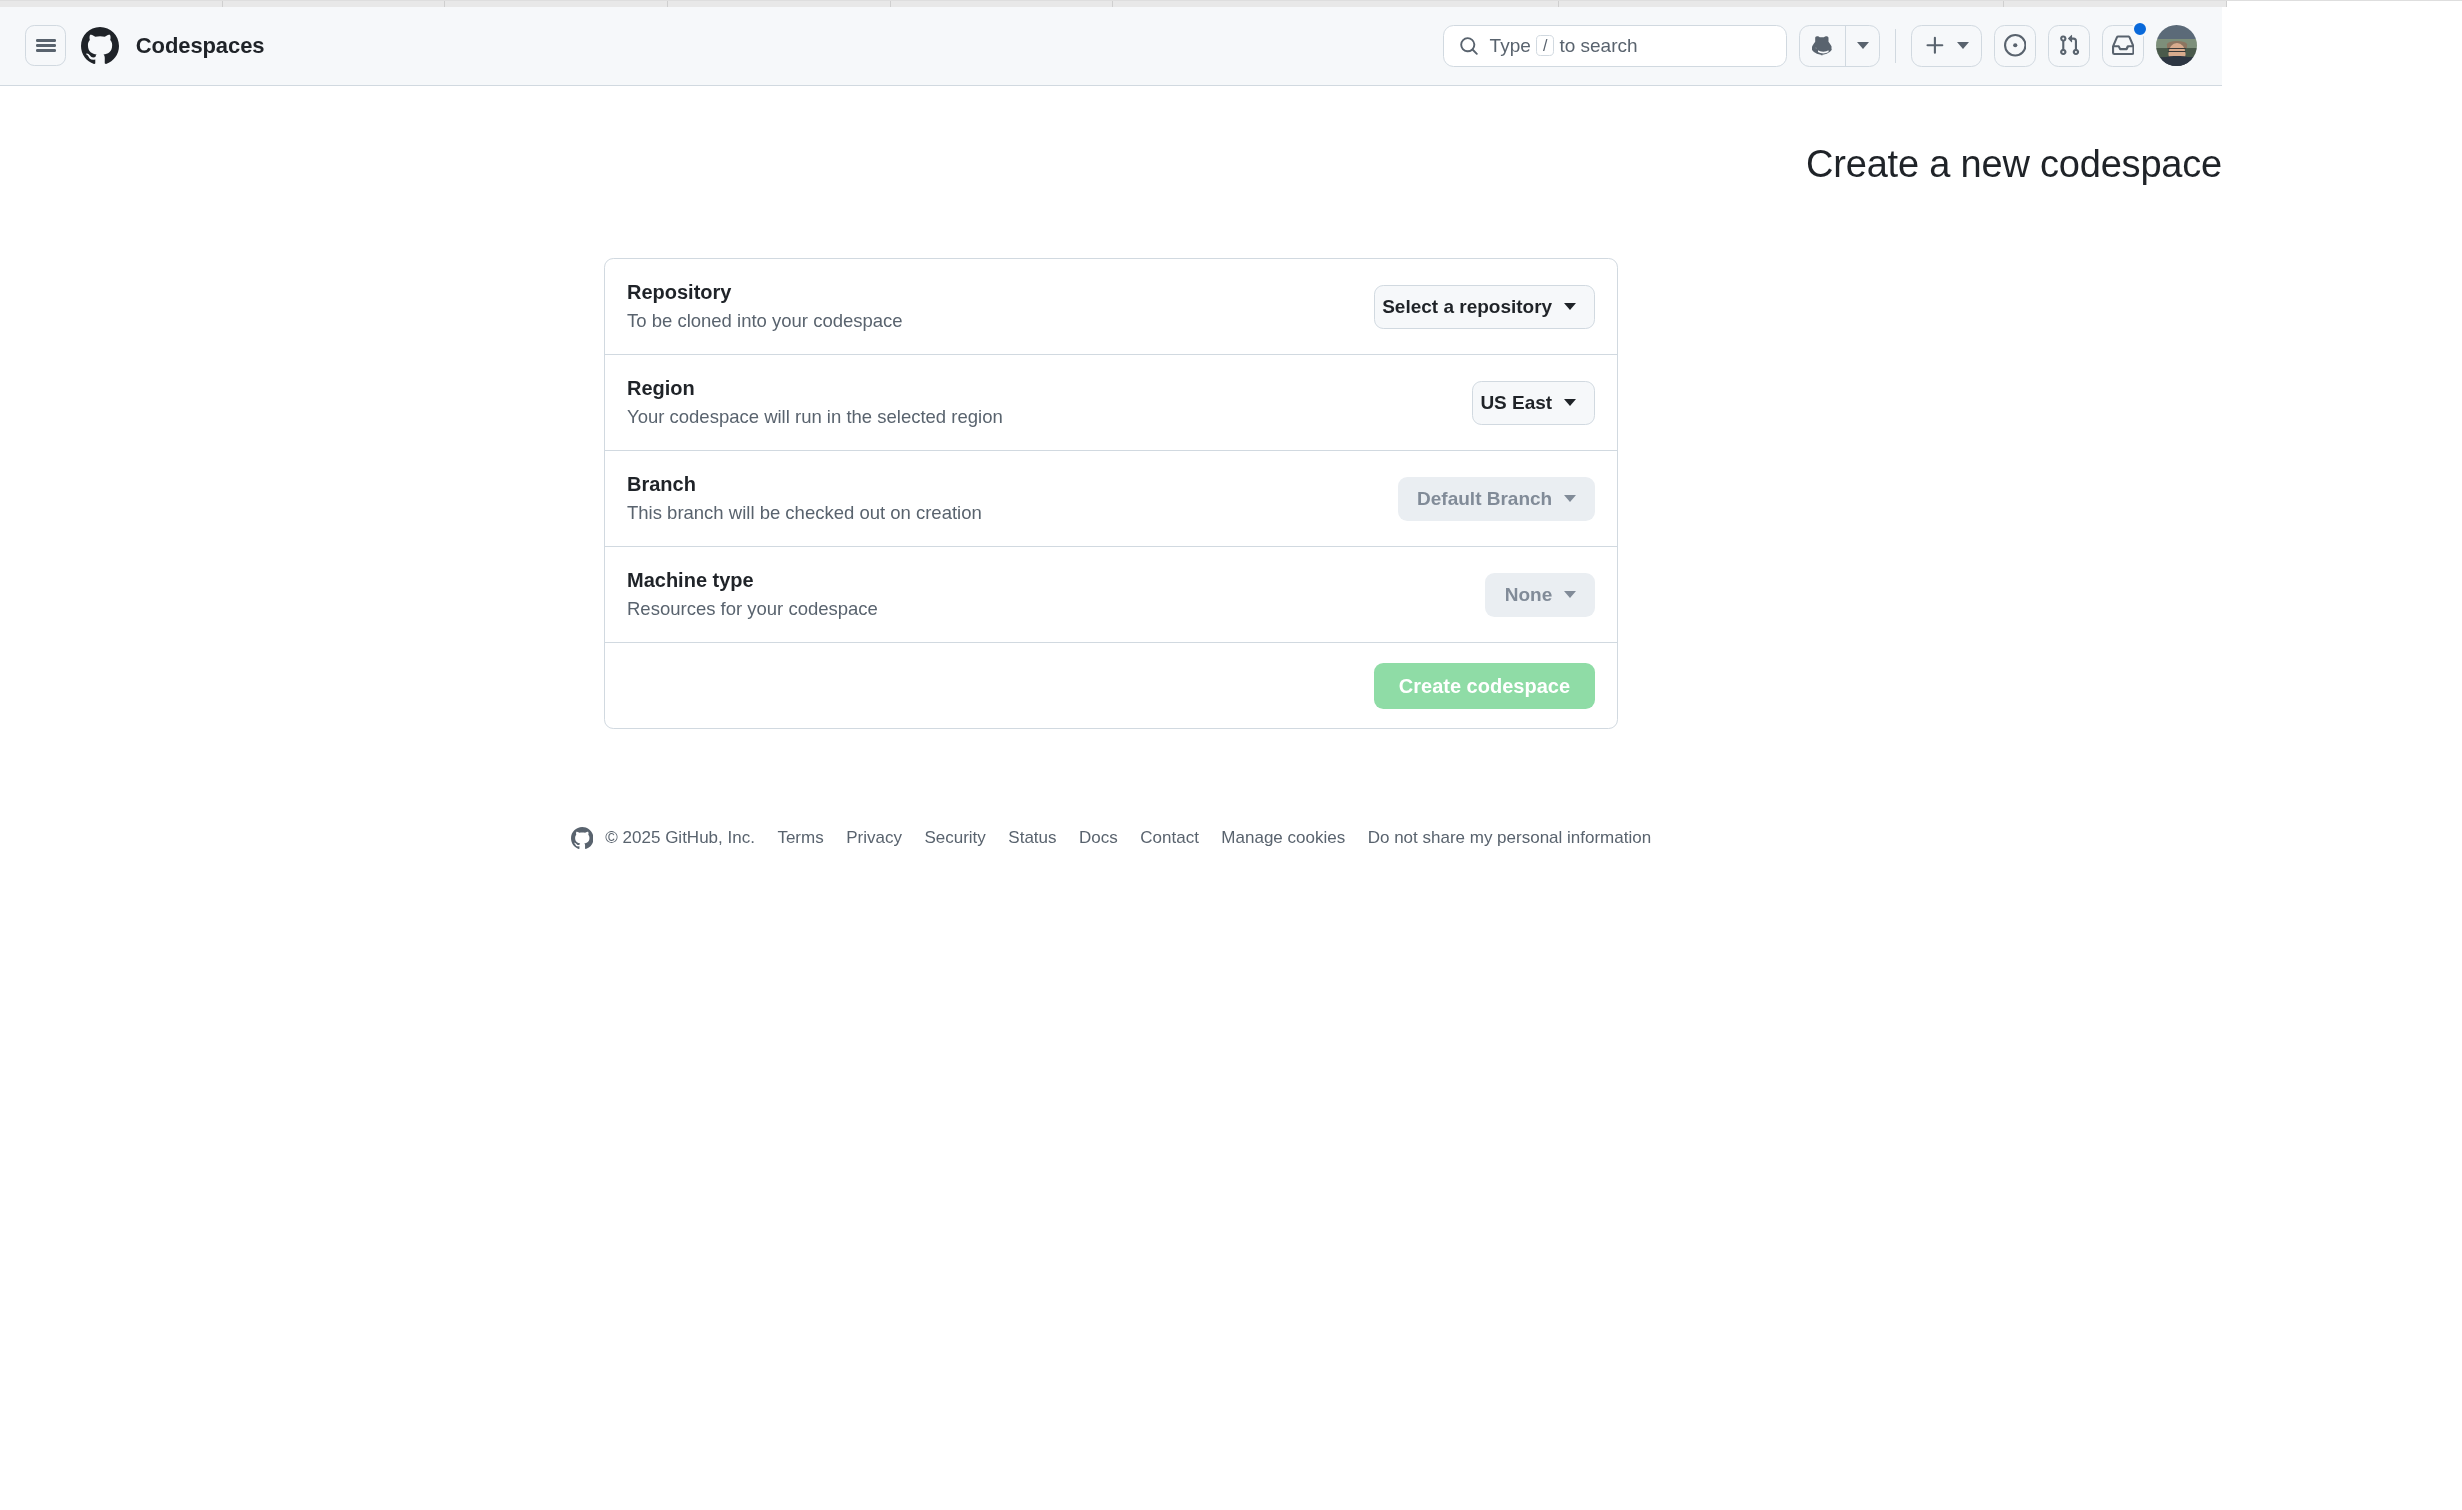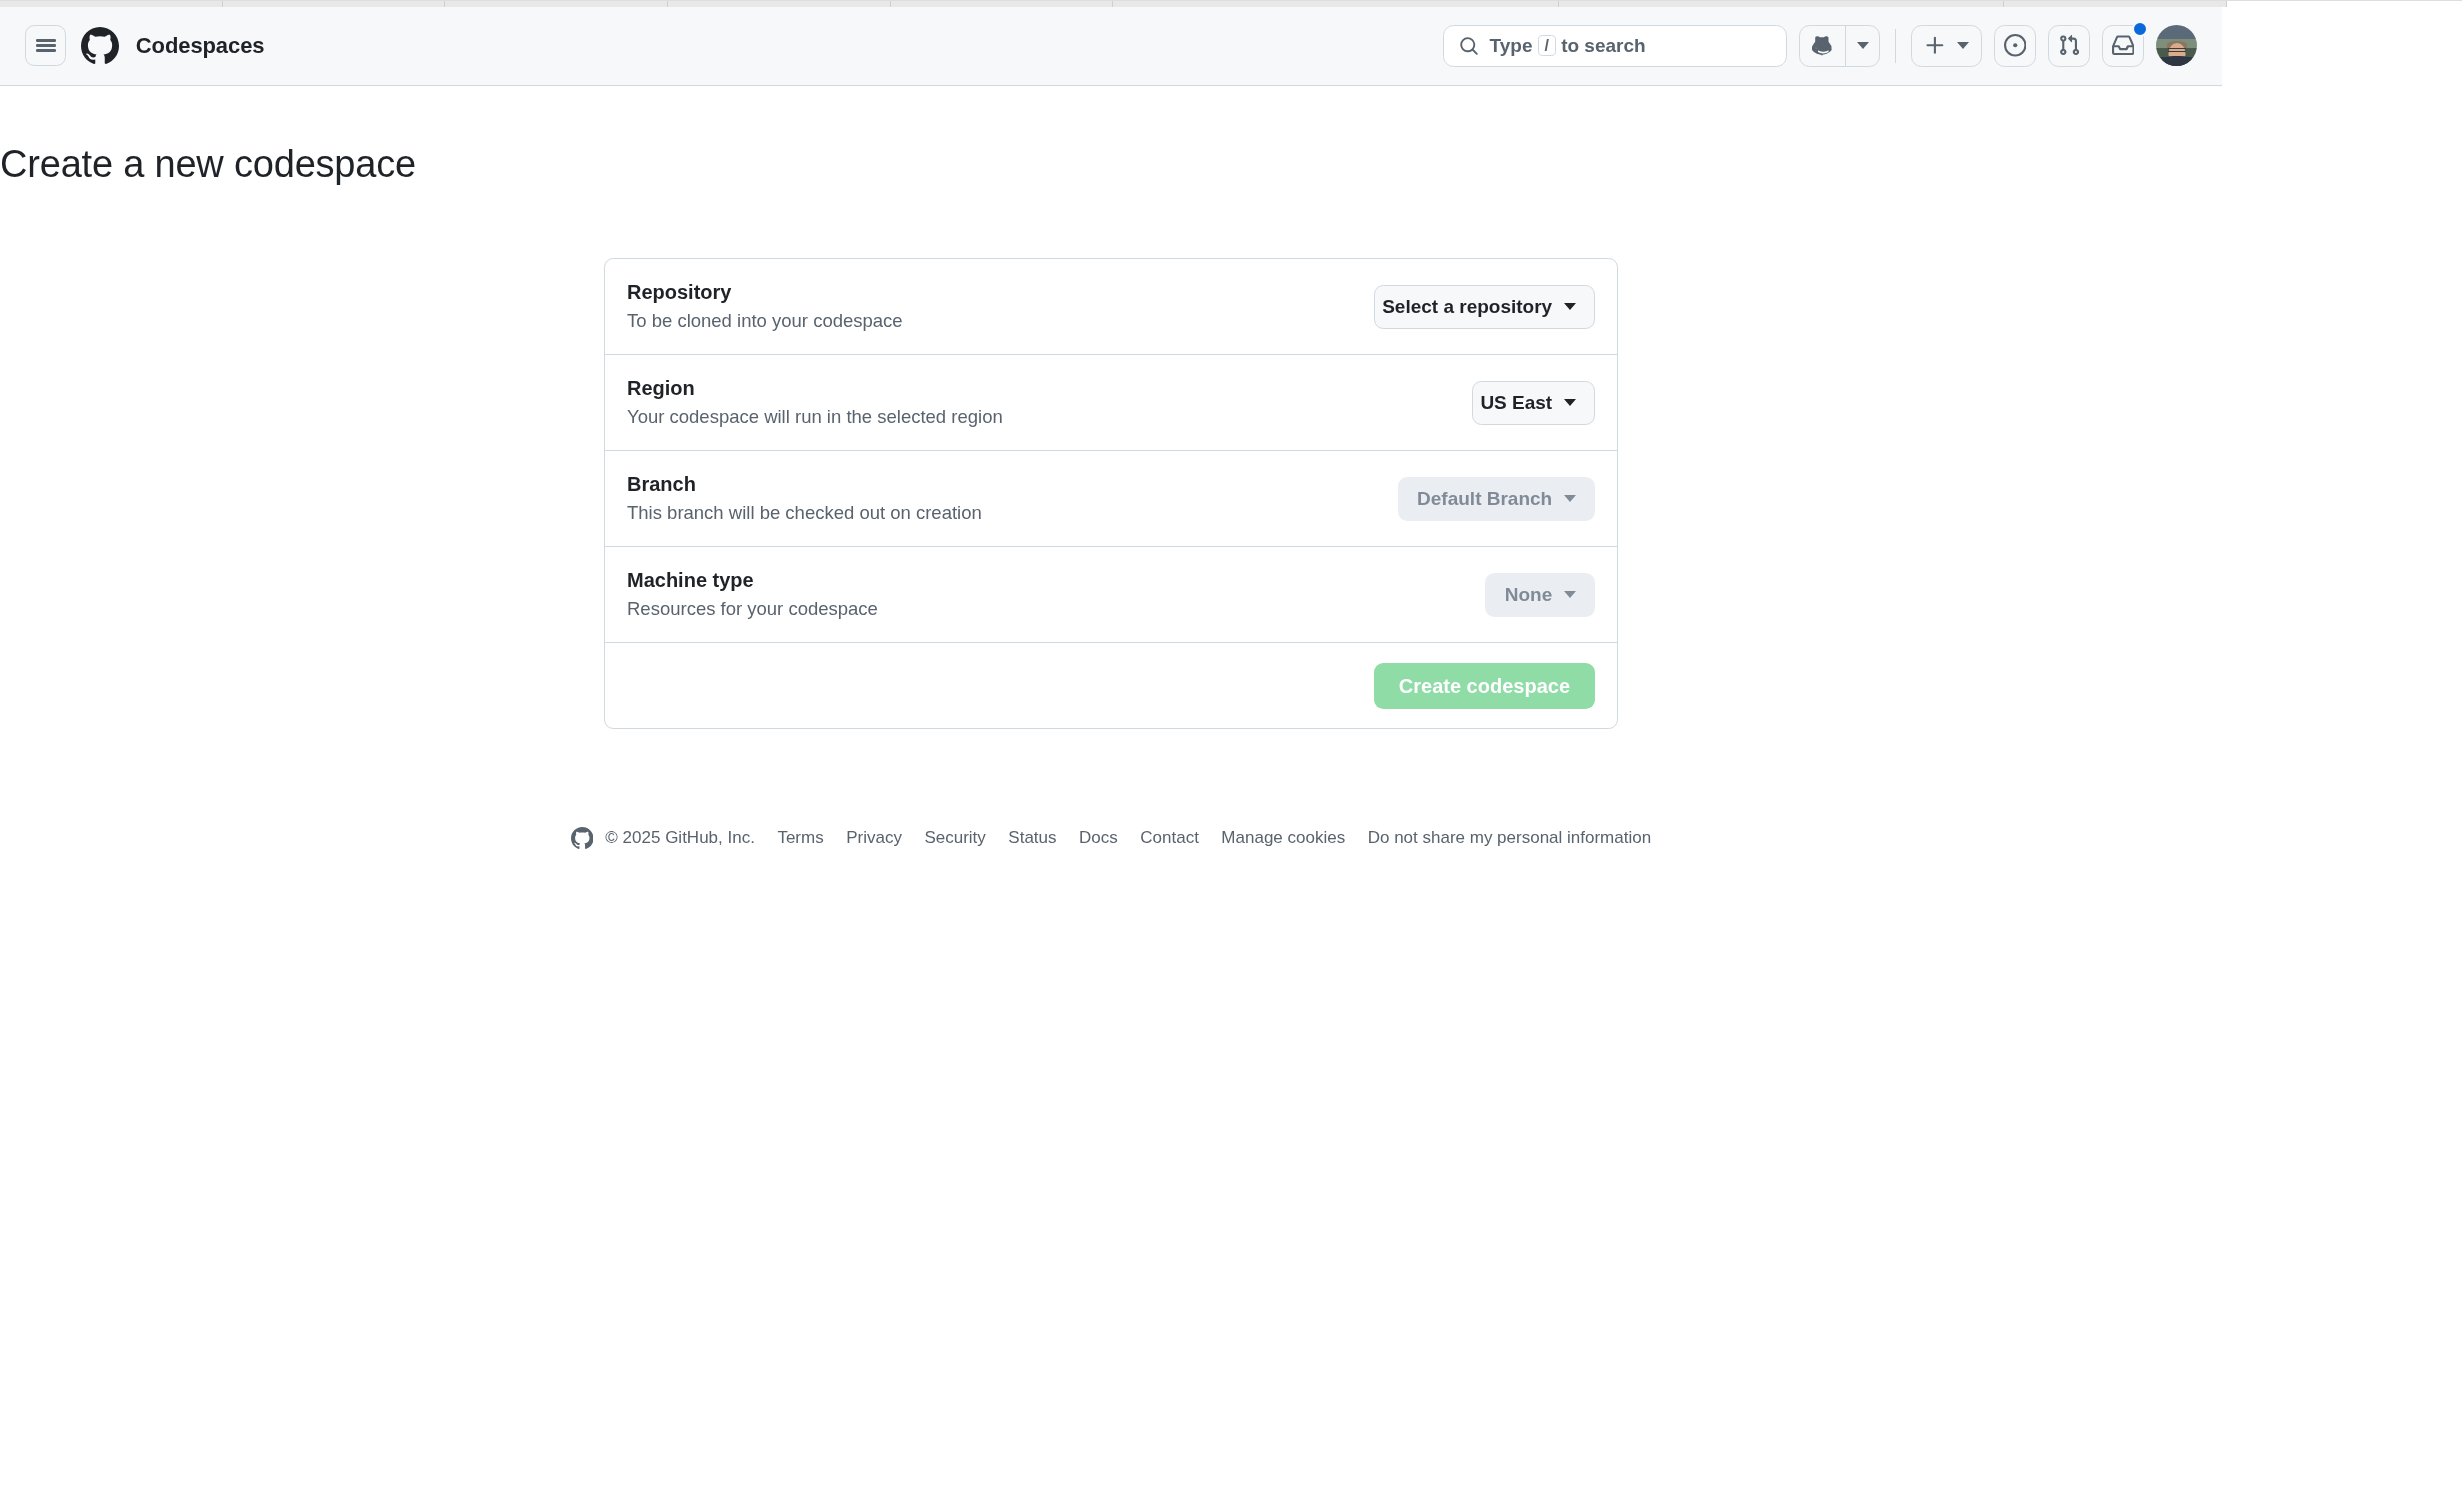--- a/index.html
+++ b/index.html
@@ -93,21 +93,20 @@
     width: 344px;
     height: 42px;
     border: 1.3px solid #d1d9e0;
     border-radius: 10.6px;
     background: #ffffff;
     display: flex;
     align-items: center;
     padding: 0 14.6px;
     gap: 10.6px;
     cursor: text;
-    font-weight: bold;
   }
   #search-box .placeholder {
     font-size: 19px;
     color: #59636e;
     display: flex;
     align-items: center;
     gap: 5.3px;
     white-space: nowrap;
   }
   #search-box .slash-key {
@@ -198,21 +197,21 @@
     position: absolute; left: 50%; bottom: 0;
     transform: translateX(-50%);
     width: 30px; height: 10.6px; border-radius: 40% 40% 0 0;
     background: #2d3642;
   }
 
   
   #main { width: 100%; padding-top: 56px; }
 
   #page-title {
-    text-align: left;
+    text-align: right;
     font-size: 38px;
     font-weight: 400;
     color: #1f2328;
     letter-spacing: -0.2px;
     line-height: 1.2;
   }
 
   #codespace-card {
     width: 1014px;
     margin: 71px auto 0 auto;

